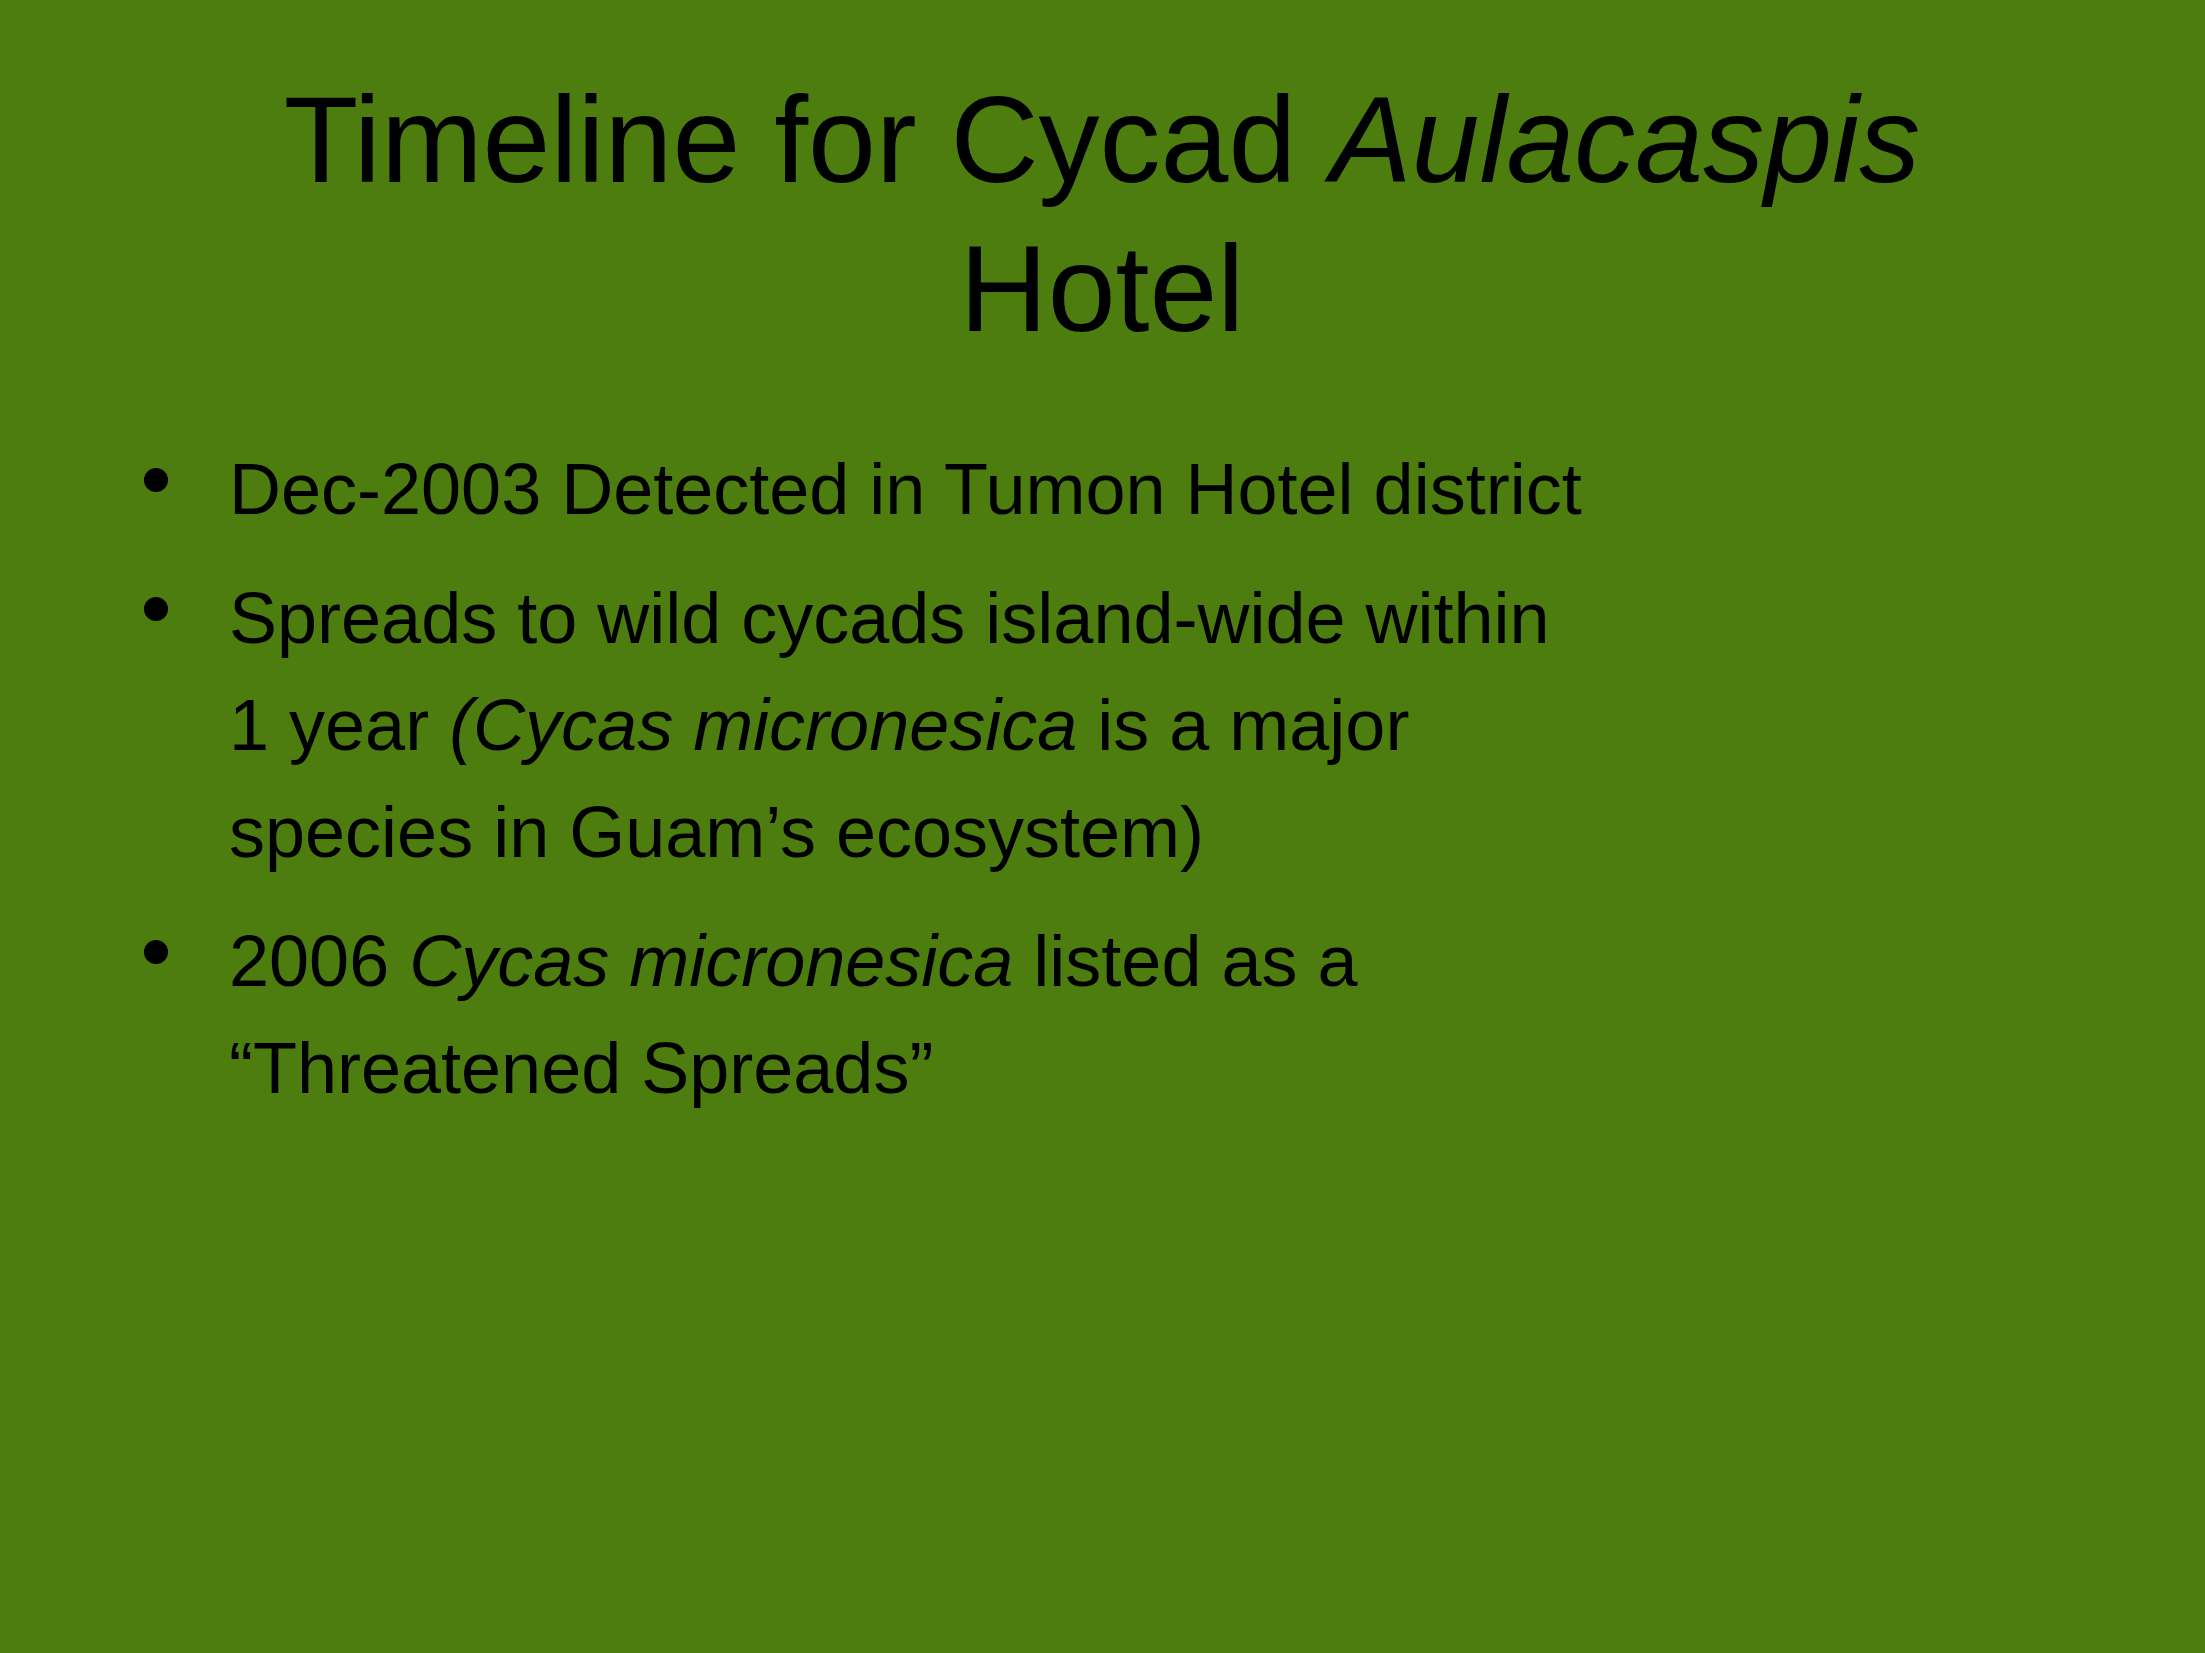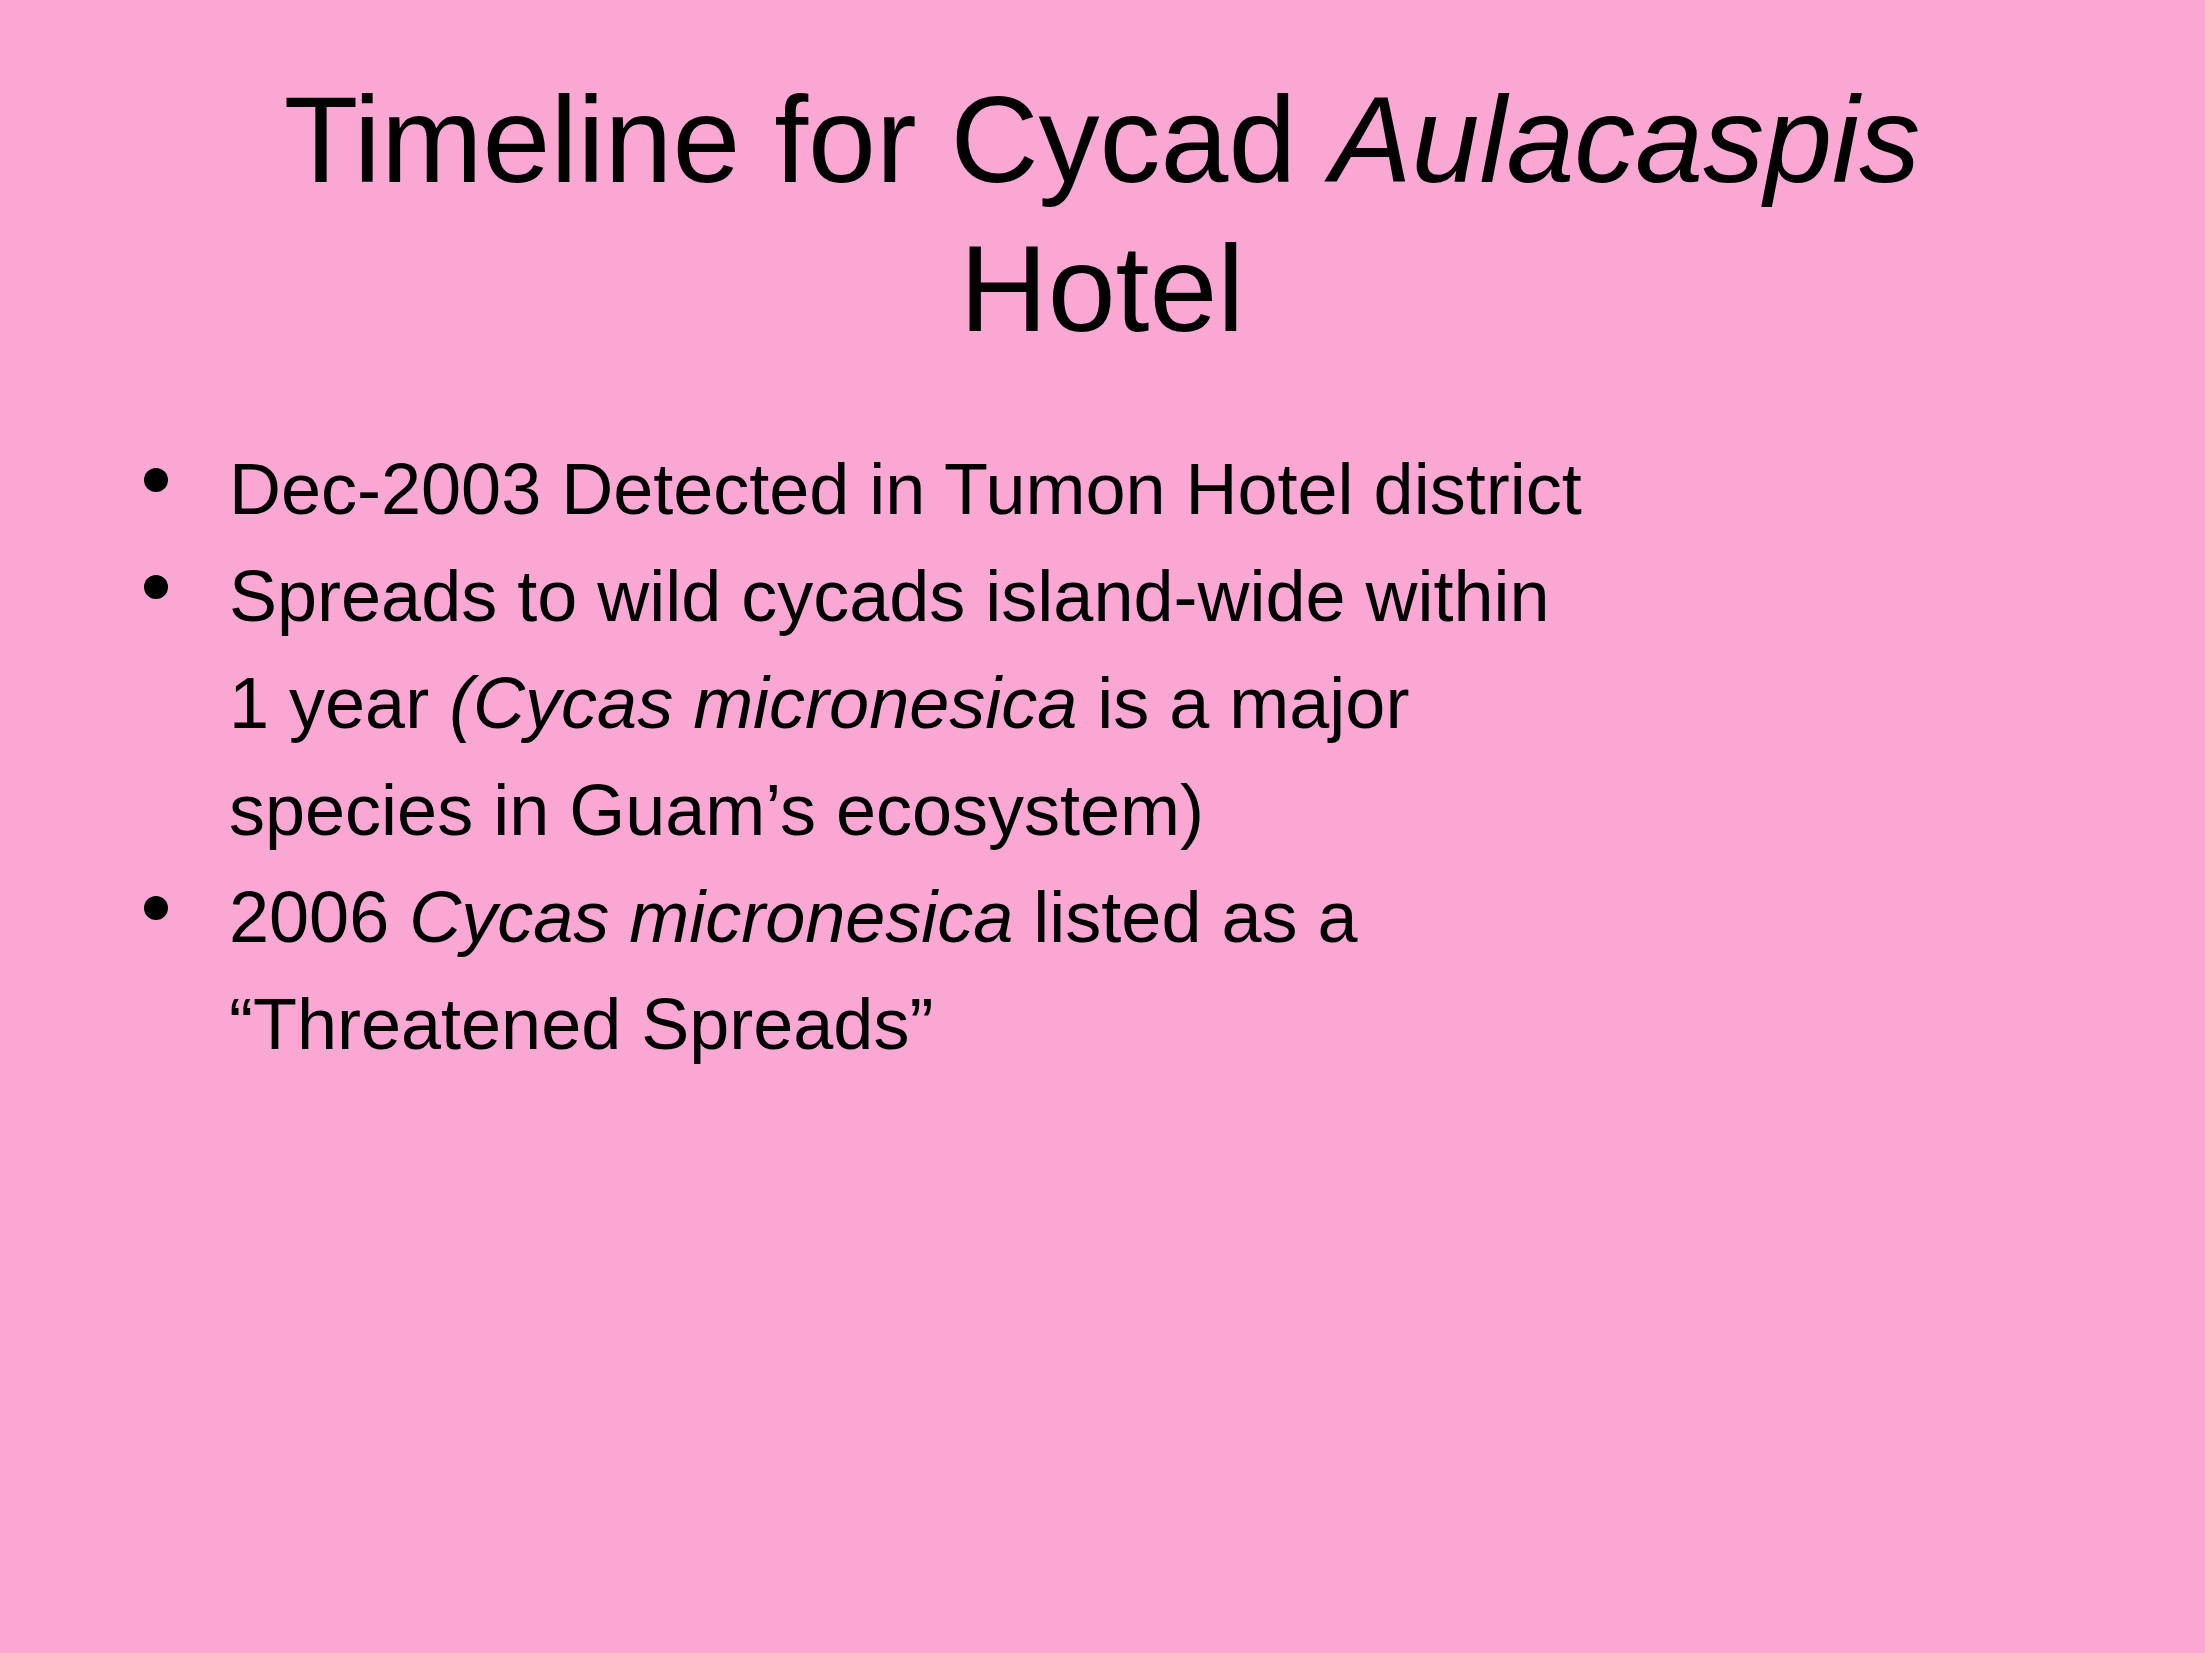--- a/index.html
+++ b/index.html
@@ -36,41 +36,42 @@
     list-style: none;
     font-size: 72px;
     line-height: 107px;
   }
   .bullet-item {
     position: relative;
     padding-left: 85px;
     margin: 0;
   }
   .bullet-item + .bullet-item {
+    margin-top: 22px;
   }
   .bullet-marker {
     position: absolute;
     left: 0;
     top: 32px;
     width: 24px;
     height: 24px;
     border-radius: 50%;
     background: #000000;
   }
   .line {
     white-space: nowrap;
   }
   .run.italic {
     font-style: italic;
   }
 </style>
 </head>
 <body style="background: rgb(255, 255, 255);">
 
-<div class="slide" style="background: #f9a8d4; color: rgb(0, 0, 0); text-decoration: underline;">
+<div class="slide" style="background: #4d7c0f; color: rgb(0, 0, 0); text-decoration: underline;">
   <div class="slide-title">
       <div class="line"><span class="run">Timeline for Cycad </span><span class="run italic">Aulacaspis</span></div>
       <div class="line"><span class="run">Hotel</span></div>
     </div>
 
   <ul class="bullet-list">
   <li class="bullet-item">
     <span class="bullet-marker"></span>
     <div class="bullet-text">
           <div class="line"><span class="run">Dec-2003 Detected in Tumon Hotel district</span></div>

